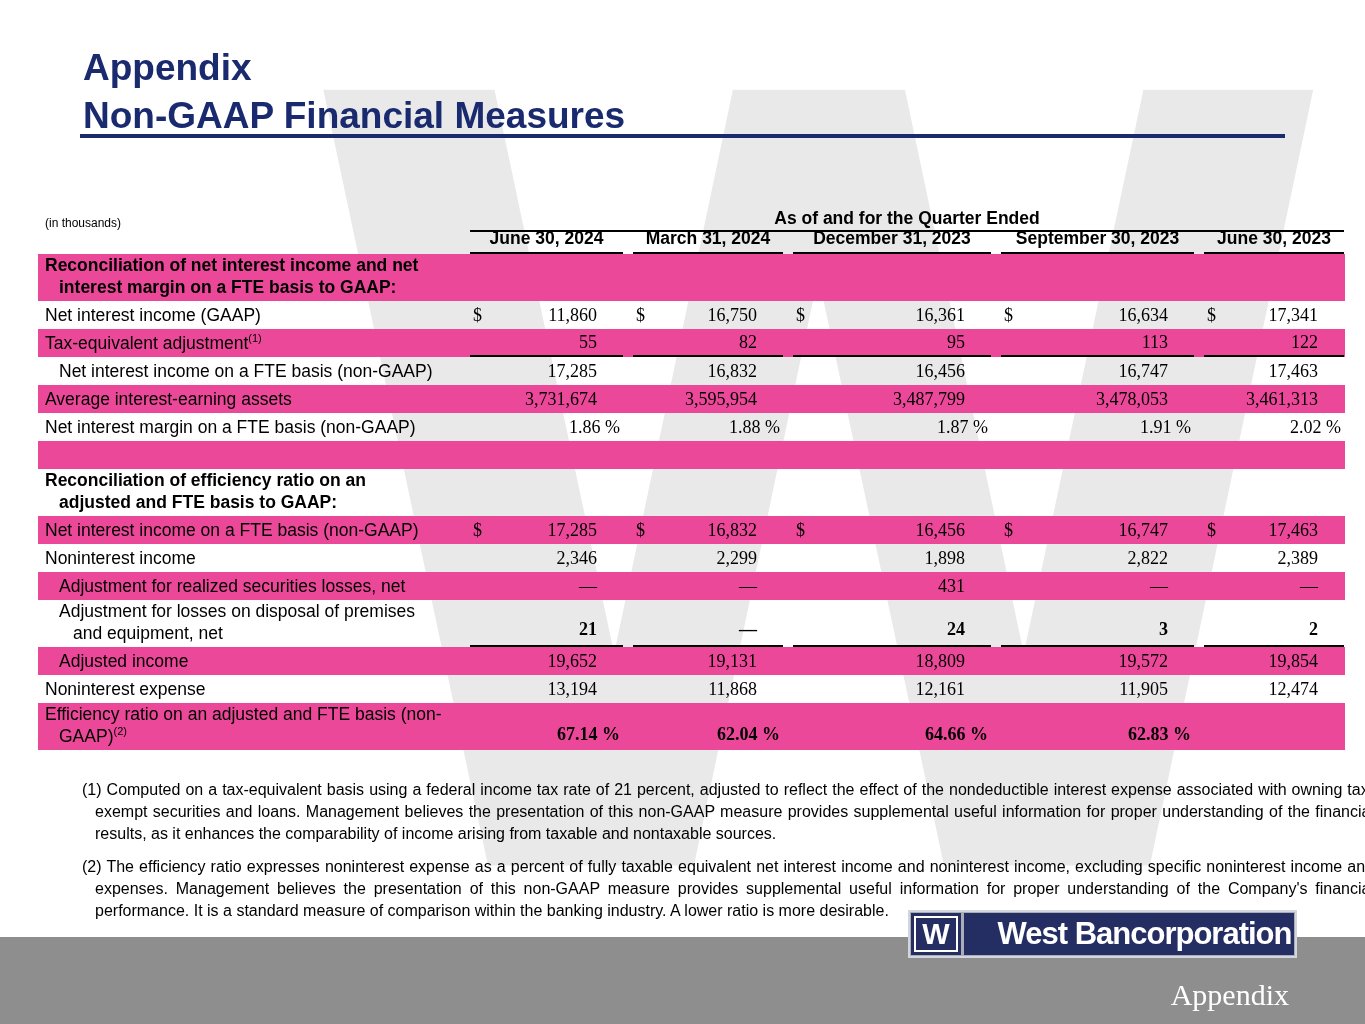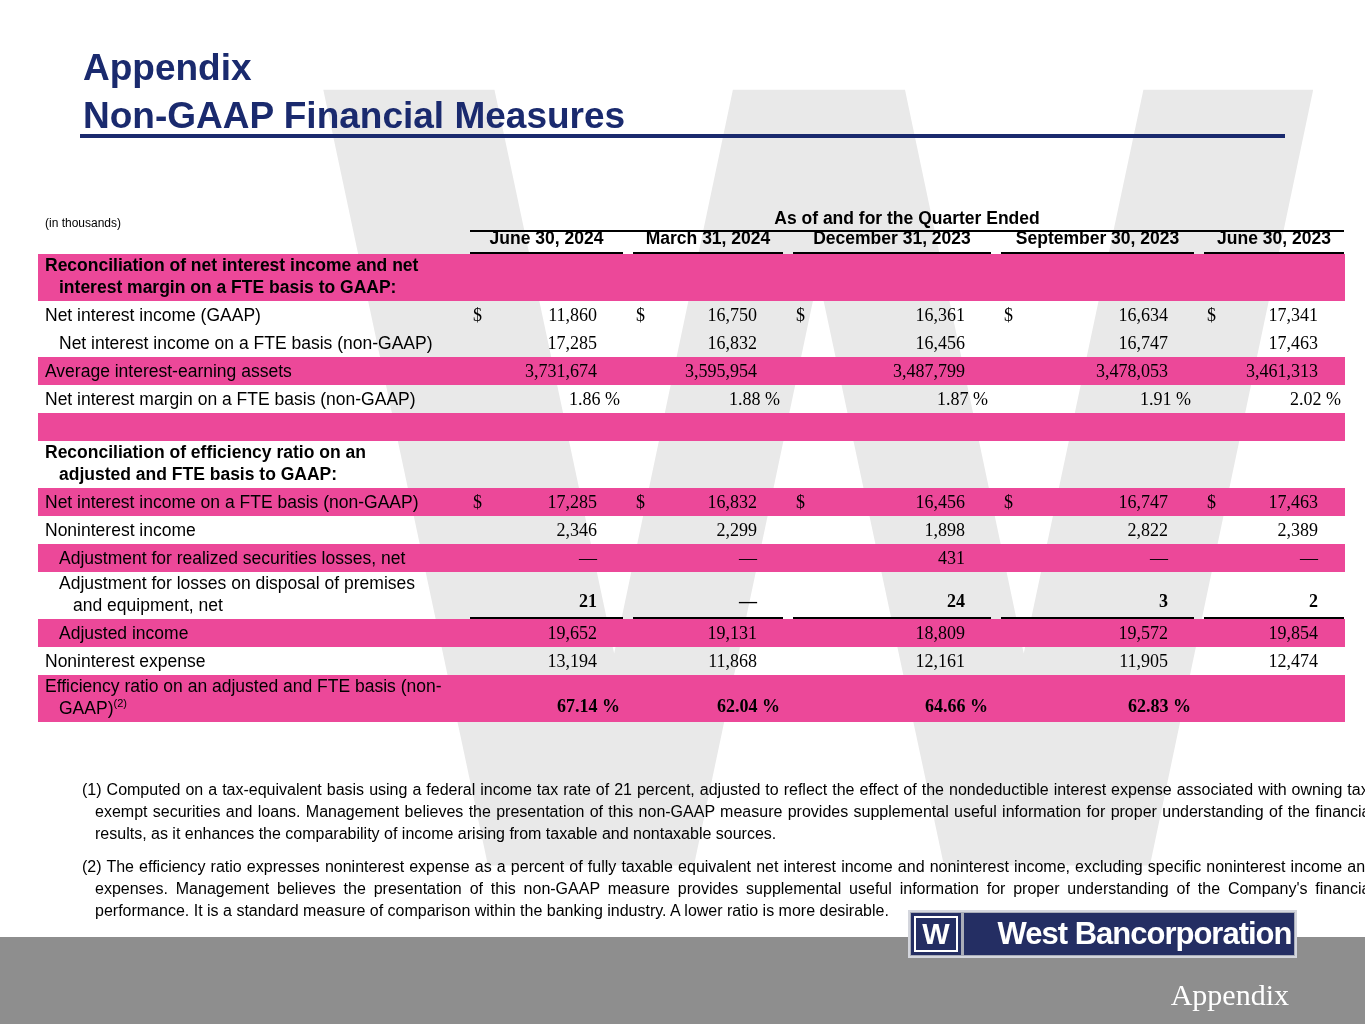--- a/index.html
+++ b/index.html
@@ -122,20 +122,38 @@
         </div>
         <div class="cell">
           <span class="d">$</span>
           <span class="v">16,634</span>
         </div>
         <div class="cell">
           <span class="d">$</span>
           <span class="v">17,341</span>
         </div>
       </div>
+      <div class="grid-row row bg-blue u">
+        <div class="lbl nw">Tax-equivalent adjustment<sup>(1)</sup></div>
+        <div class="cell">
+          <span class="v">55</span>
+        </div>
+        <div class="cell">
+          <span class="v">82</span>
+        </div>
+        <div class="cell">
+          <span class="v">95</span>
+        </div>
+        <div class="cell">
+          <span class="v">113</span>
+        </div>
+        <div class="cell">
+          <span class="v">122</span>
+        </div>
+      </div>
       <div class="grid-row row ind">
         <div class="lbl nw">Net interest income on a FTE basis (non-GAAP)</div>
         <div class="cell">
           <span class="v">17,285</span>
         </div>
         <div class="cell">
           <span class="v">16,832</span>
         </div>
         <div class="cell">
           <span class="v">16,456</span>

